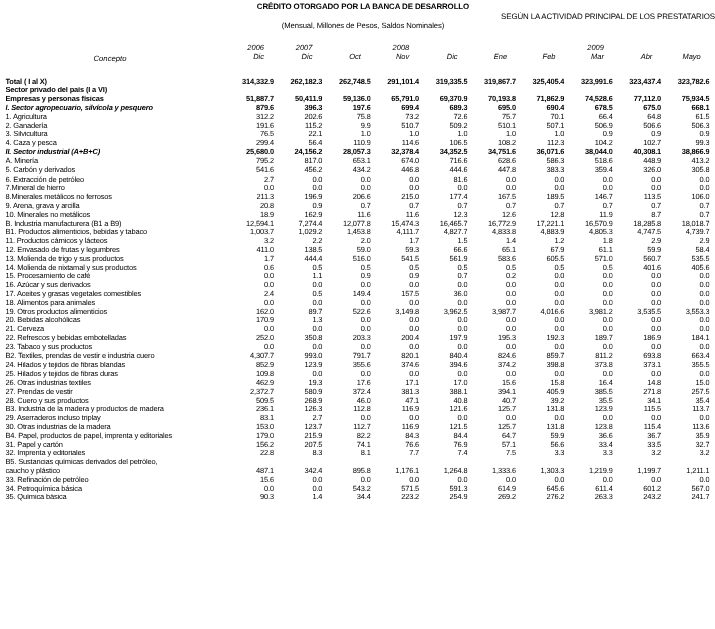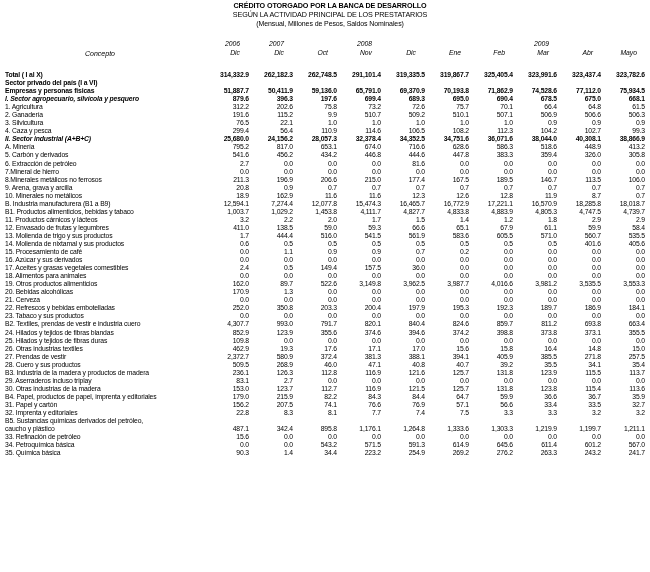--- a/index.html
+++ b/index.html
@@ -3,21 +3,21 @@
 <meta charset="utf-8">
 <style>
   html, body { margin: 0; padding: 0; background: #ffffff; }
   body {
     width: 650px; height: 572px; overflow: hidden;
     font-family: "Liberation Sans", sans-serif;
     color: #000; position: relative;
   }
   .titles { text-align: center; padding-top: 1px; margin-left: 10px; }
   .t1 { font-size: 7.2px; font-weight: bold; line-height: 9px; letter-spacing: -0.1px; }
-  .t2 { font-size: 7.2px; line-height: 9px; letter-spacing: -0.1px; }
+  .t2 { font-size: 7.2px; line-height: 9px; letter-spacing: -0.1px; text-align: right; }
   .t3 { font-size: 7px; line-height: 10px; letter-spacing: -0.1px; }
   .header {
     position: absolute; left: 0; top: 40px; width: 650px; height: 22px;
   }
   .hcell {
     position: absolute; font-size: 6.8px; font-style: italic; line-height: 8px;
     text-align: right; width: 40px;
   }
   .concepto-h { position: absolute; left: 85px; top: 10px; font-size: 7px; font-style: italic; }
   table.data {

